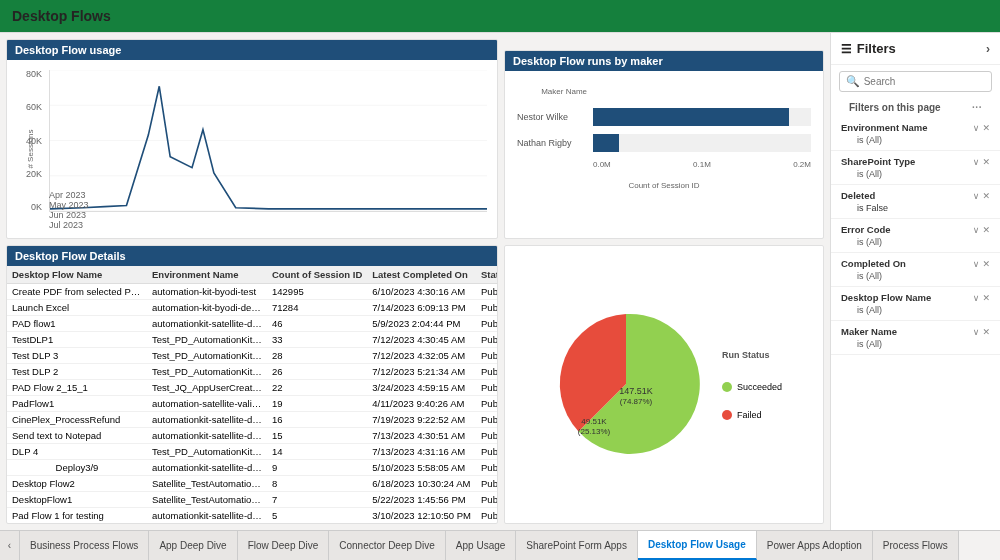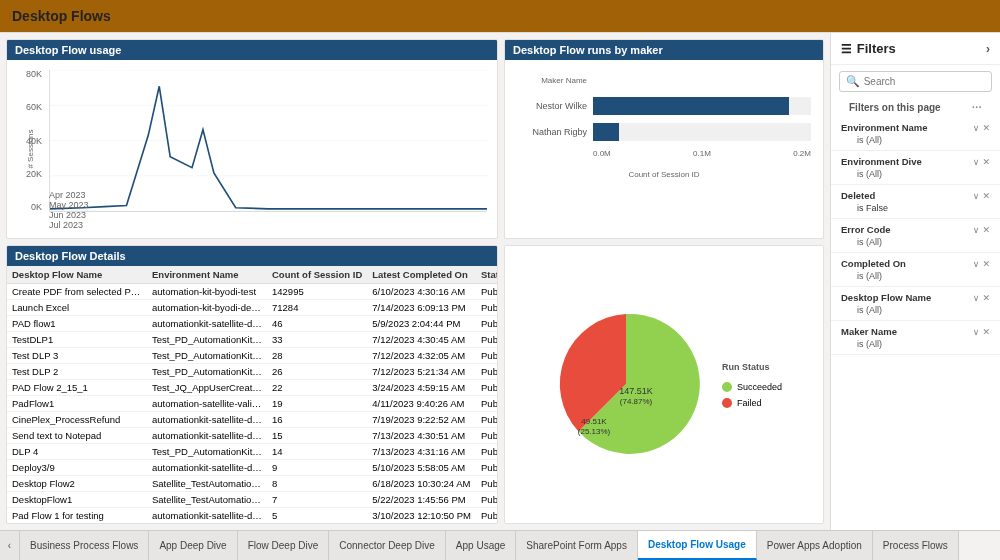--- a/index.html
+++ b/index.html
@@ -1,20 +1,20 @@
 <!DOCTYPE html>
 <html><head>
   <meta charset="utf-8">
   <style>
     * { box-sizing: border-box; margin: 0; padding: 0; }
     body { font-family: 'Segoe UI', Arial, sans-serif; background: #f3f2f1; font-size: 11px; width: 1000px; height: 560px; overflow: hidden; display: flex; flex-direction: column; }
 
     
     .page-header {
-      background: #a16207;
+      background: #15803d;
       padding: 8px 12px;
       border-bottom: 1px solid #ddd;
       font-size: 14px;
       font-weight: 600;
       color: #252423;
     }
 
     
     .main-content {
       display: flex;
@@ -69,20 +69,21 @@
       position: relative;
     }
 
     
     .usage-card {
       flex: 1;
     }
 
     .maker-card {
       width: 320px;
+      margin-top: 11px;
     }
 
     .details-card {
       flex: 1;
       overflow: hidden;
     }
 
     .status-card {
       width: 320px;
     }
@@ -191,21 +192,20 @@
 
     .maker-row {
       display: flex;
       align-items: center;
       gap: 6px;
     }
 
     .maker-label {
       width: 70px;
       font-size: 9px;
-      text-align: right;
       color: #555;
       white-space: nowrap;
       overflow: hidden;
       text-overflow: ellipsis;
     }
 
     .maker-bar-container {
       flex: 1;
       height: 18px;
       background: #f0f0f0;
@@ -237,21 +237,21 @@
       display: flex;
       align-items: center;
       justify-content: center;
       gap: 16px;
       height: 100%;
     }
 
     .legend {
       display: flex;
       flex-direction: column;
-      gap: 6px;
+      gap: 18px;
     }
 
     .legend-item {
       display: flex;
       align-items: center;
       gap: 5px;
       font-size: 9px;
     }
 
     .legend-dot {
@@ -583,21 +583,21 @@
                     <td>Published</td>
                   </tr>
                   <tr>
                     <td style="max-width: 140px;">DLP 4</td>
                     <td>Test_PD_AutomationKit_Satellite</td>
                     <td>14</td>
                     <td>7/13/2023 4:31:16 AM</td>
                     <td>Published</td>
                   </tr>
                   <tr>
-                    <td style="max-width: 140px;">Deploy3/9</td>
+                    <td style="max-width: 140px; text-align: center;">Deploy3/9</td>
                     <td>automationkit-satellite-dev</td>
                     <td>9</td>
                     <td>5/10/2023 5:58:05 AM</td>
                     <td>Published</td>
                   </tr>
                   <tr>
                     <td style="max-width: 140px;">Desktop Flow2</td>
                     <td>Satellite_TestAutomationKIT</td>
                     <td>8</td>
                     <td>6/18/2023 10:30:24 AM</td>
@@ -685,21 +685,21 @@
       <span class="filter-name">Environment Name</span>
       <div class="filter-icons">
         <span>∨</span>
         <span style="font-size:9px;">✕</span>
       </div>
     </div>
     <div class="filter-value">is (All)</div>
   </div>
         <div class="filter-item">
     <div class="filter-item-header">
-      <span class="filter-name">Environment Dive</span>
+      <span class="filter-name">SharePoint Type</span>
       <div class="filter-icons">
         <span>∨</span>
         <span style="font-size:9px;">✕</span>
       </div>
     </div>
     <div class="filter-value">is (All)</div>
   </div>
         <div class="filter-item">
     <div class="filter-item-header">
       <span class="filter-name">Deleted</span>

